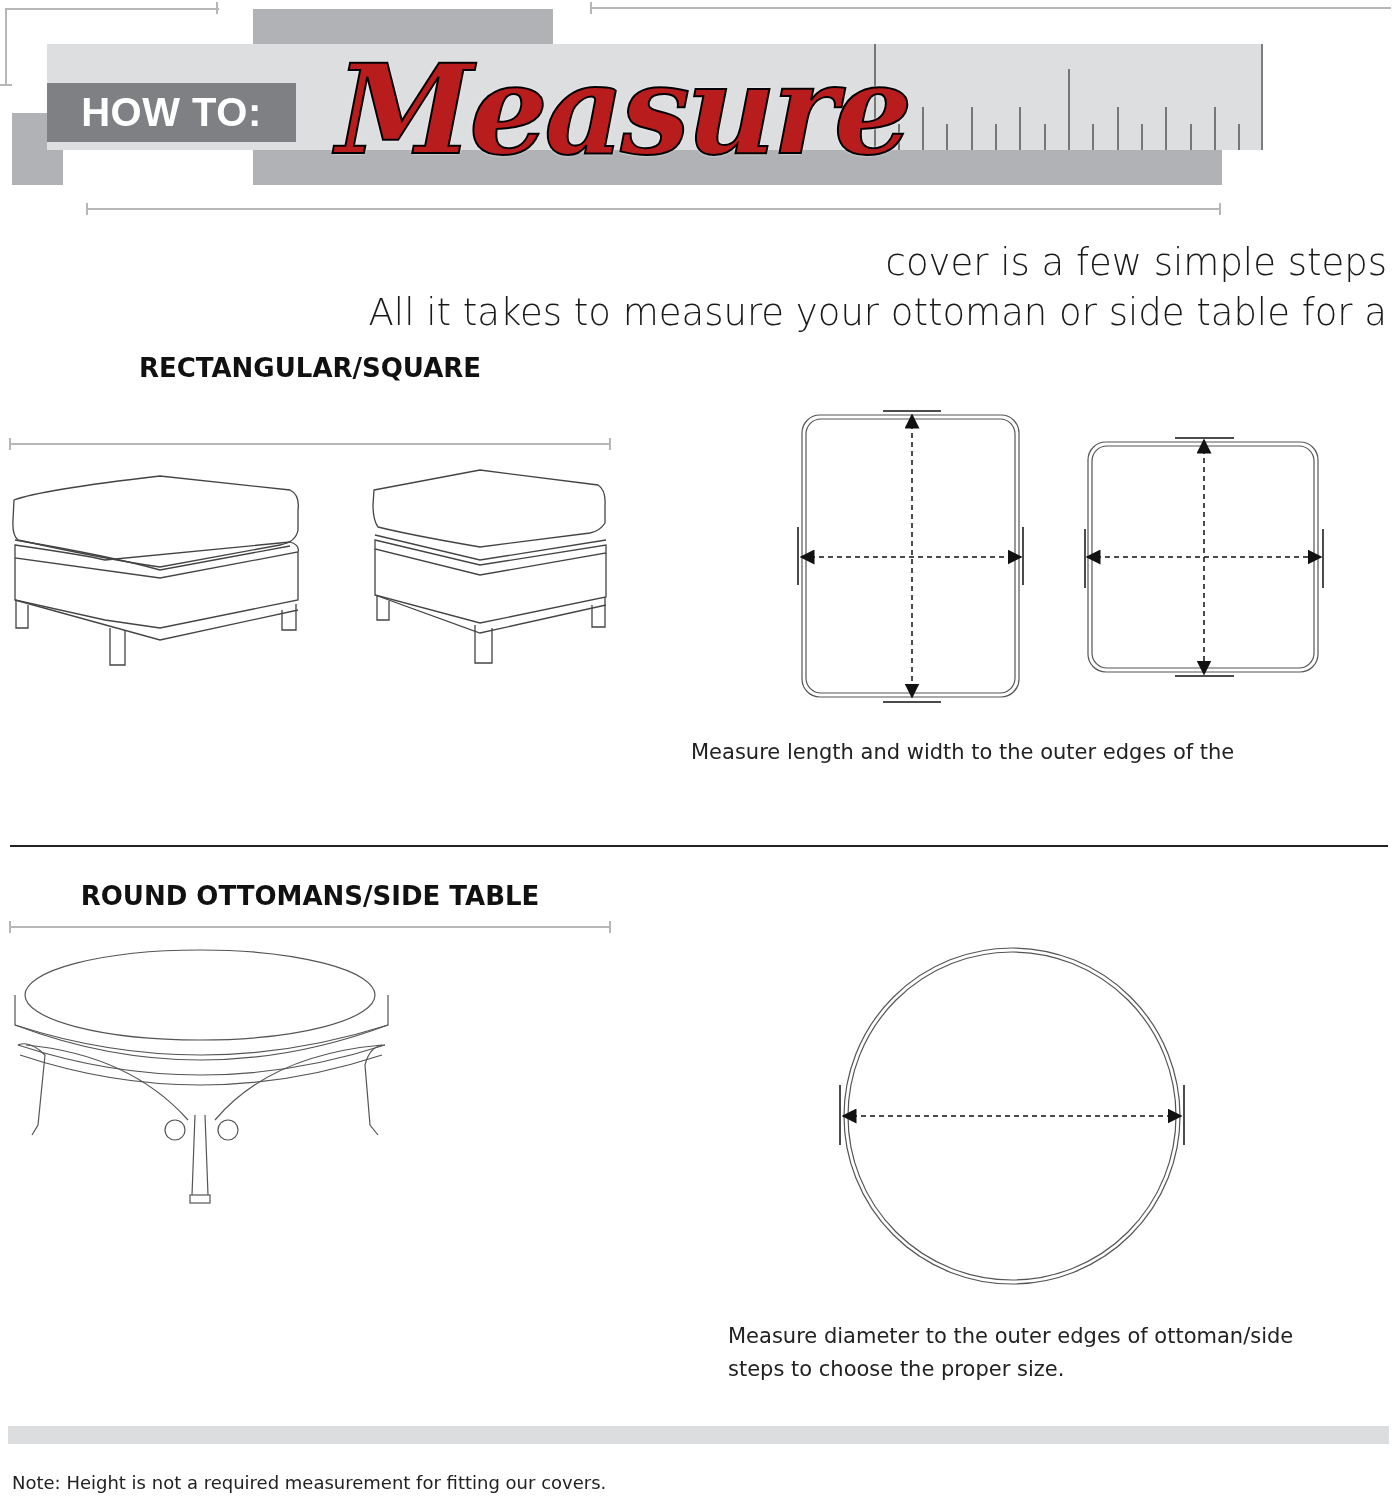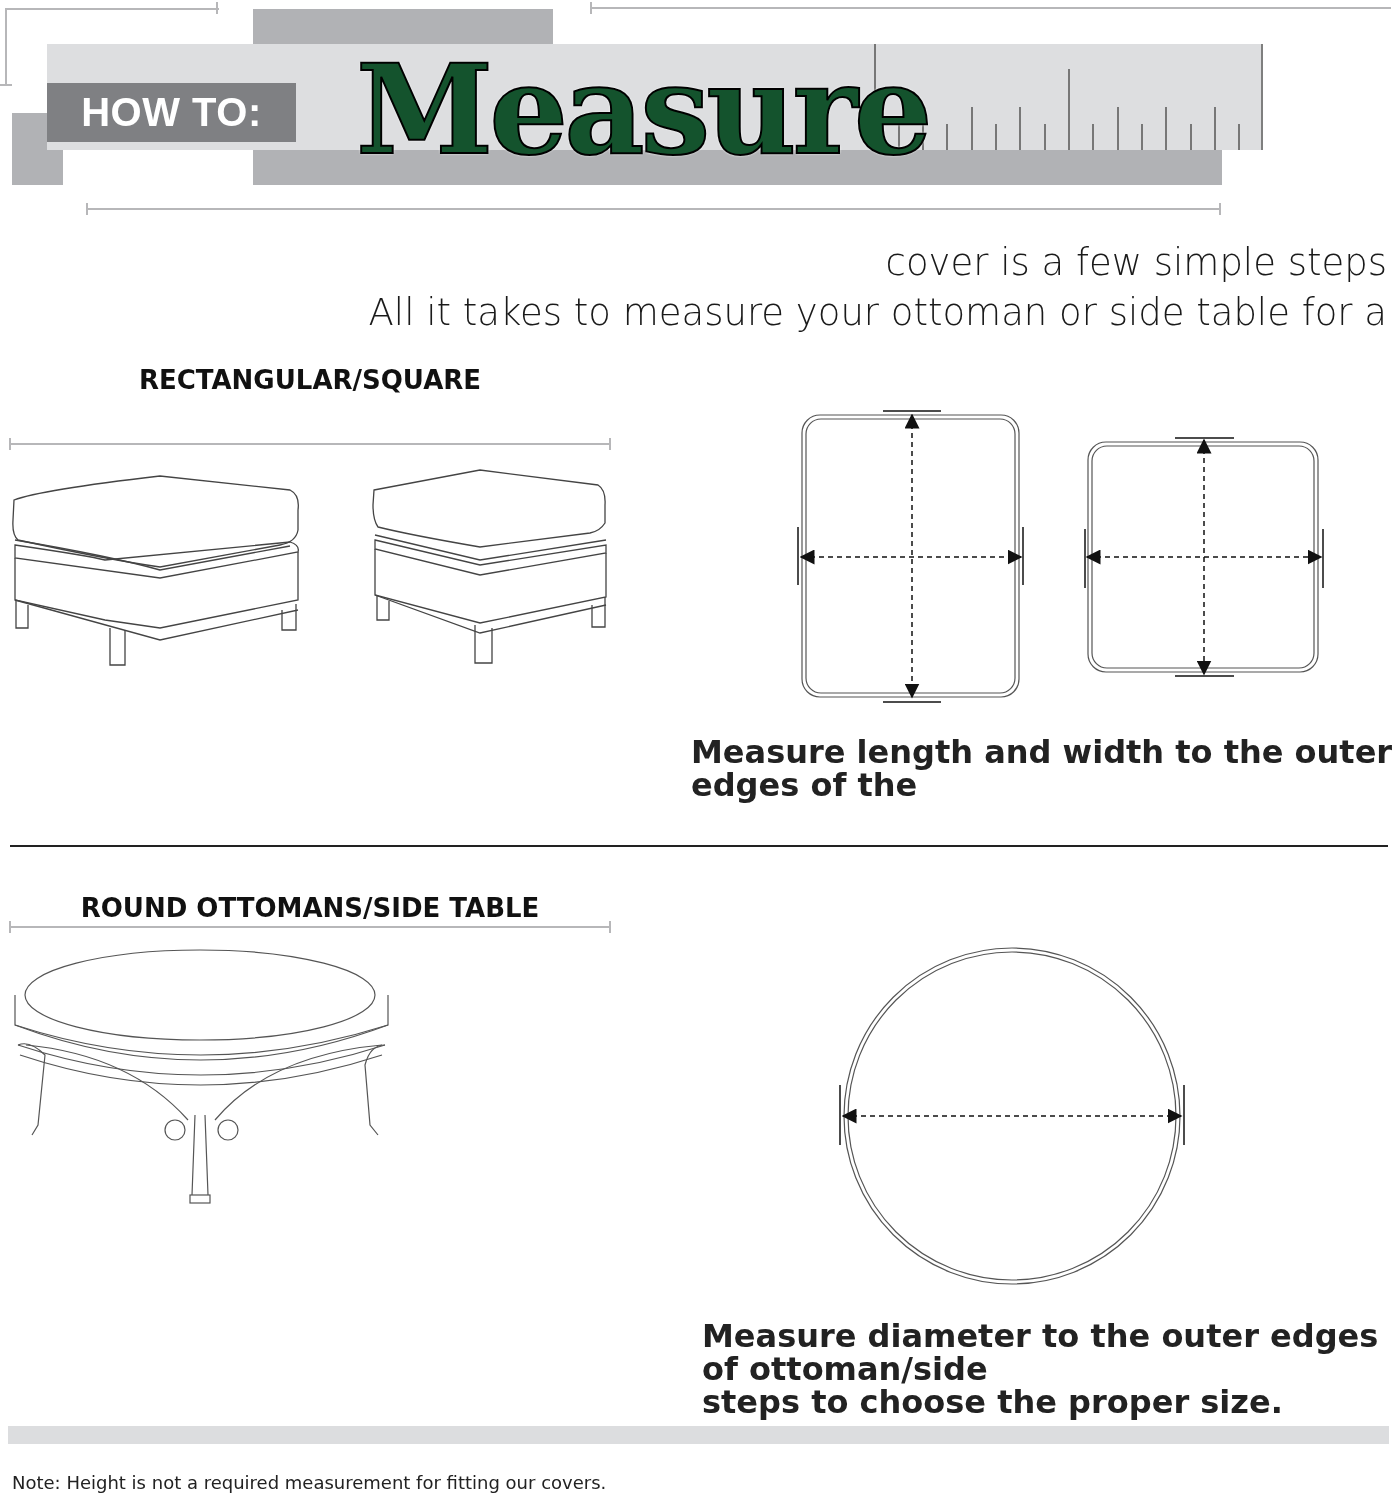--- a/index.html
+++ b/index.html
@@ -3,28 +3,28 @@
 <meta charset="utf-8">
 <style>
   html, body { margin:0; padding:0; background:#fff; }
   body { width:1393px; height:1500px; position:relative; overflow:hidden;
          font-family:"DejaVu Sans", sans-serif; color:#111; }
   .abs { position:absolute; }
   .gline { position:absolute; background:#b7b7b9; }
   .howto { position:absolute; left:47px; top:83px; width:249px; height:59px; background:#7f8083;
            color:#fff; font-family:"Liberation Sans", sans-serif; font-weight:bold; font-size:40px;
            display:flex; align-items:center; justify-content:center; letter-spacing:0.5px; }
-  .measure { position:absolute; left:356px; top:48px; font-family:"DejaVu Serif", serif;
-             font-weight:bold; font-size:124px; color:#14532d; letter-spacing:-4px;
+  .measure { position:absolute; left:336px; top:48px; font-family:"DejaVu Serif", serif;
+             font-style:italic; font-weight:bold; font-size:124px; color:#b91c1c; letter-spacing:-4px;
              -webkit-text-stroke:2px #000; text-shadow:0 0 3px #fff, 0 0 3px #fff; line-height:1; }
   .intro { position:absolute; right:6px; top:238px; width:1050px; text-align:right;
            font-family:"DejaVu Sans", sans-serif; font-weight:300; font-size:37px; line-height:50px; color:#1a1a1a; }
   .heading { position:absolute; font-family:"DejaVu Sans", sans-serif; font-weight:bold; font-size:26px;
-             text-align:center; color:#111; line-height:36px;margin-top:12px; }
-  .desc { position:absolute; font-family:"DejaVu Sans", sans-serif; font-size:32px; line-height:33px; color:#222;font-weight:bold; }
+             text-align:center; color:#111; line-height:36px; }
+  .desc { position:absolute; font-family:"DejaVu Sans", sans-serif; font-size:21px; line-height:33px; color:#222; }
   .note { position:absolute; left:12px; top:1472px; font-family:"DejaVu Sans", sans-serif; font-size:18px; color:#222; }
   svg { position:absolute; overflow:visible; }
 </style>
 </head>
 <body>
 
 <div>
 
   <div class="gline" style="left:5px;top:8px;width:214px;height:2px;"></div>
   <div class="gline" style="left:216px;top:2px;width:2px;height:12px;"></div>
@@ -162,19 +162,19 @@
 </svg>
 
 <svg style="left:835px;top:945px;" width="355" height="345">
   <circle cx="177" cy="171" r="168" fill="none" stroke="#555" stroke-width="1.2"></circle>
   <circle cx="177" cy="171" r="164" fill="none" stroke="#555" stroke-width="1.2"></circle>
   <line x1="5" y1="140" x2="5" y2="200" stroke="#111" stroke-width="1.5"></line>
   <line x1="349" y1="140" x2="349" y2="200" stroke="#111" stroke-width="1.5"></line>
   <line x1="8" y1="171" x2="346" y2="171" stroke="#111" stroke-width="1.5" stroke-dasharray="5,4" marker-start="url(#arr)" marker-end="url(#arr)"></line>
 </svg>
 
-<div class="desc" style="left:702px;top:1320px;">
+<div class="desc" style="left:728px;top:1320px;">
   <div>Measure diameter to the outer edges of ottoman/side</div>
   <div>steps to choose the proper size.</div>
 </div>
 
 <div class="abs" style="left:8px;top:1426px;width:1381px;height:18px;background:#dcdddf;"></div>
 <div class="note">Note: Height is not a required measurement for fitting our covers.</div>
 
 </body></html>

